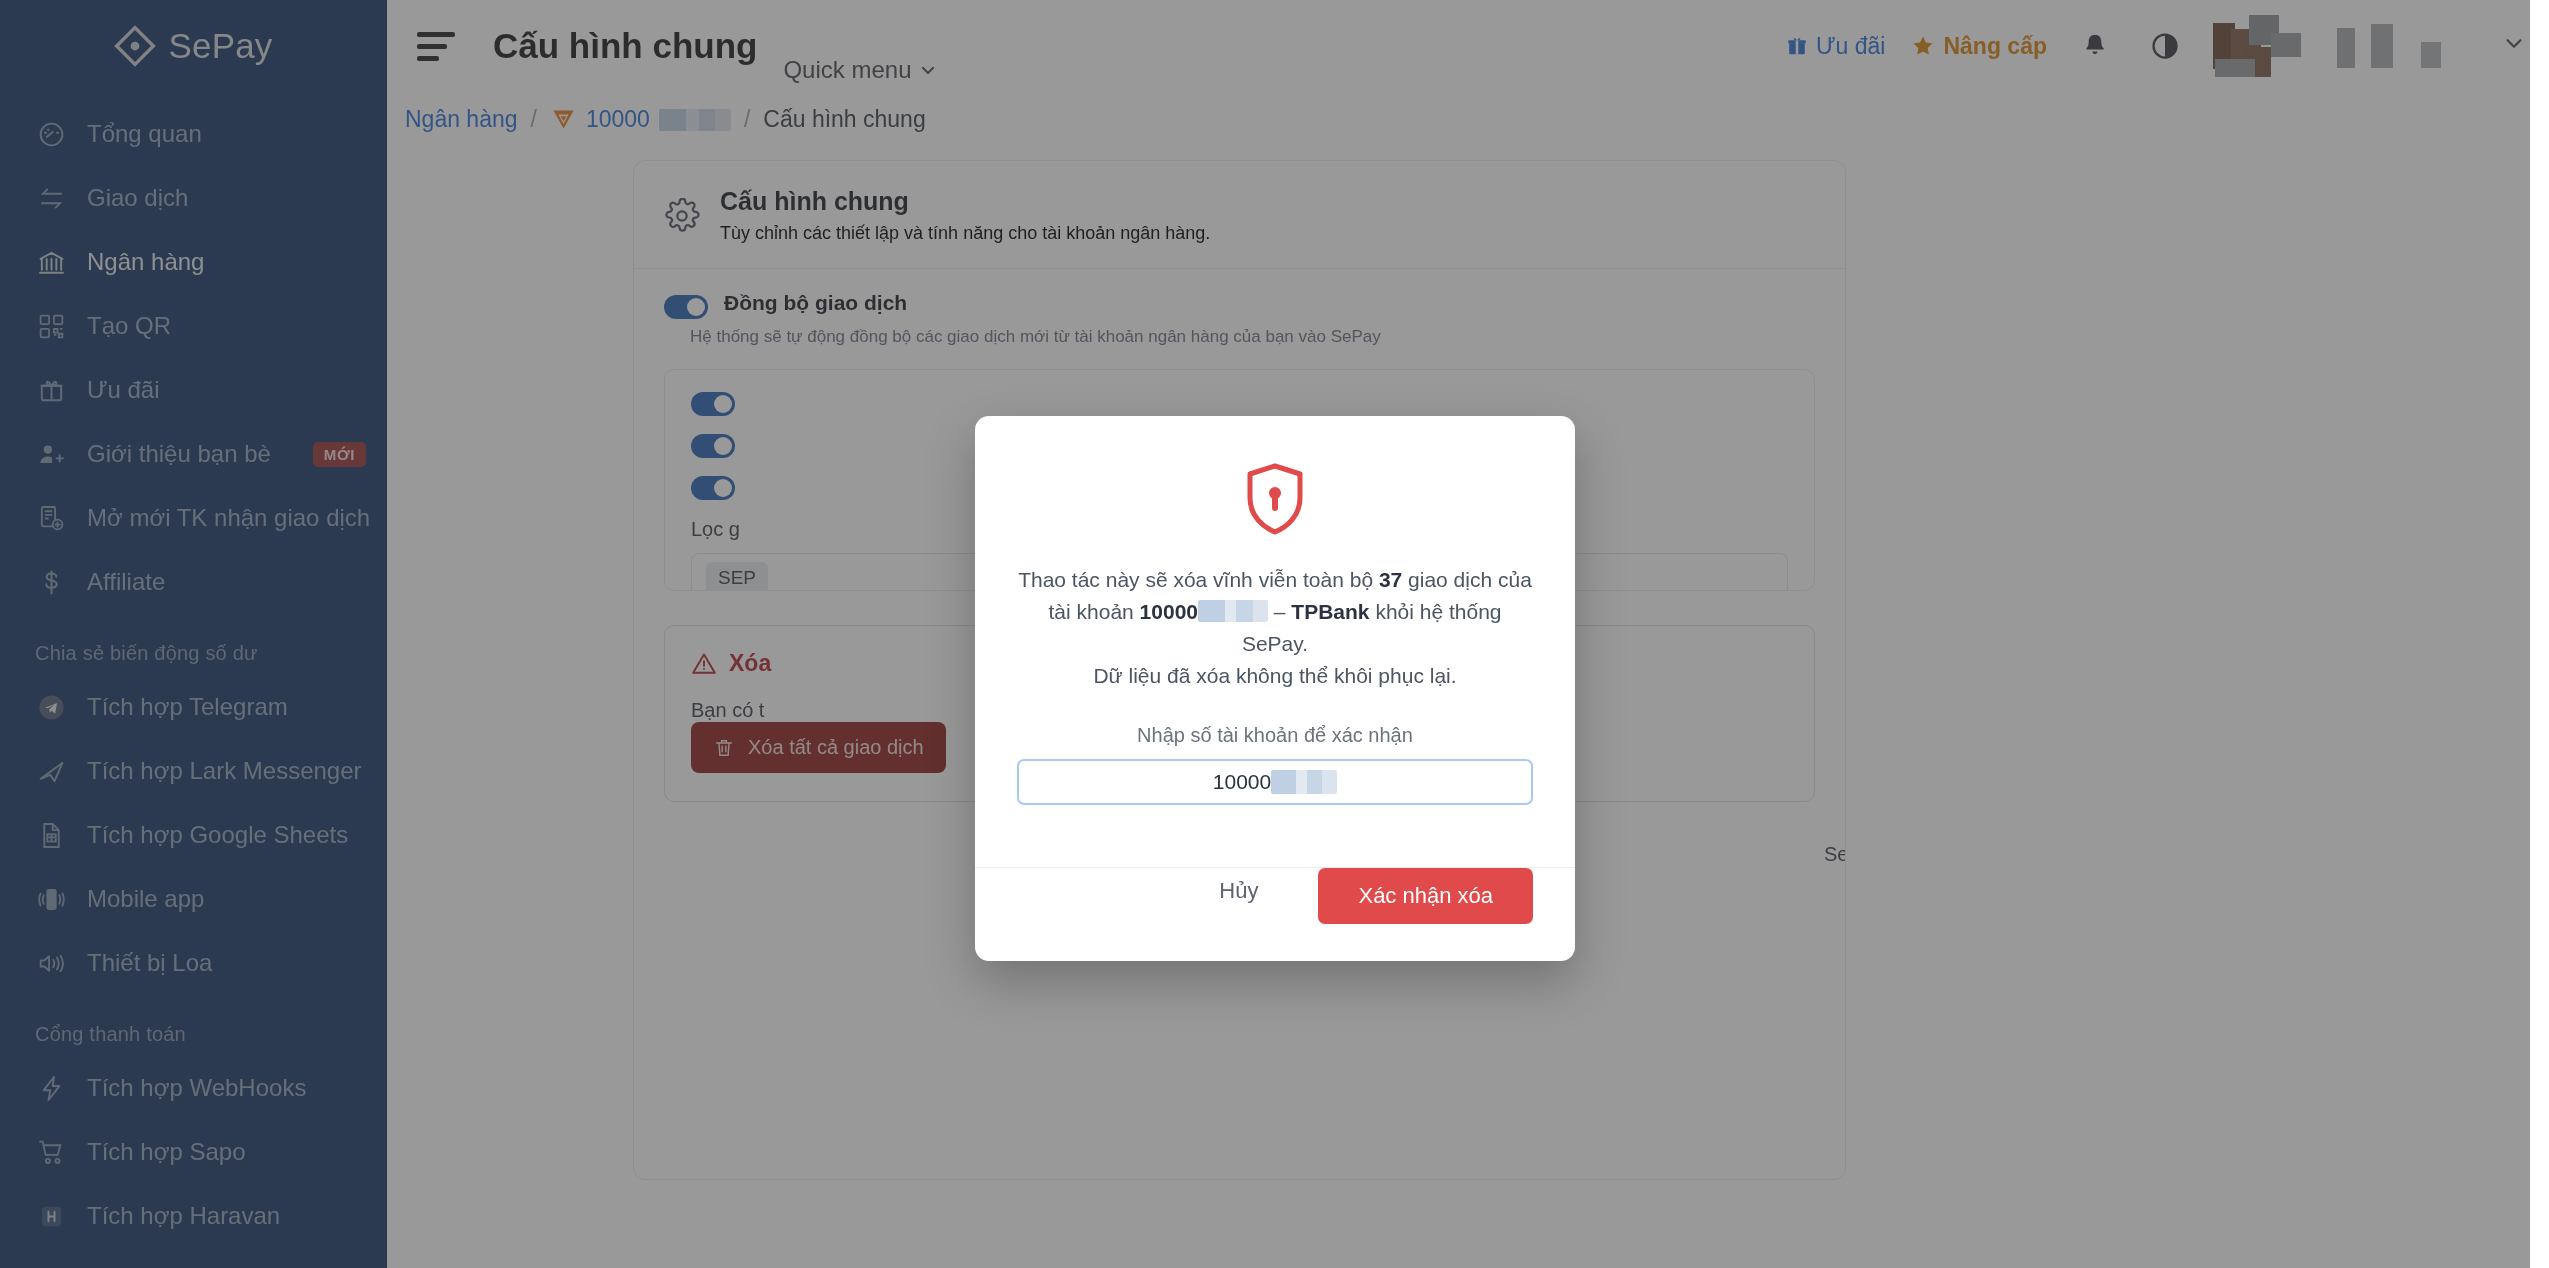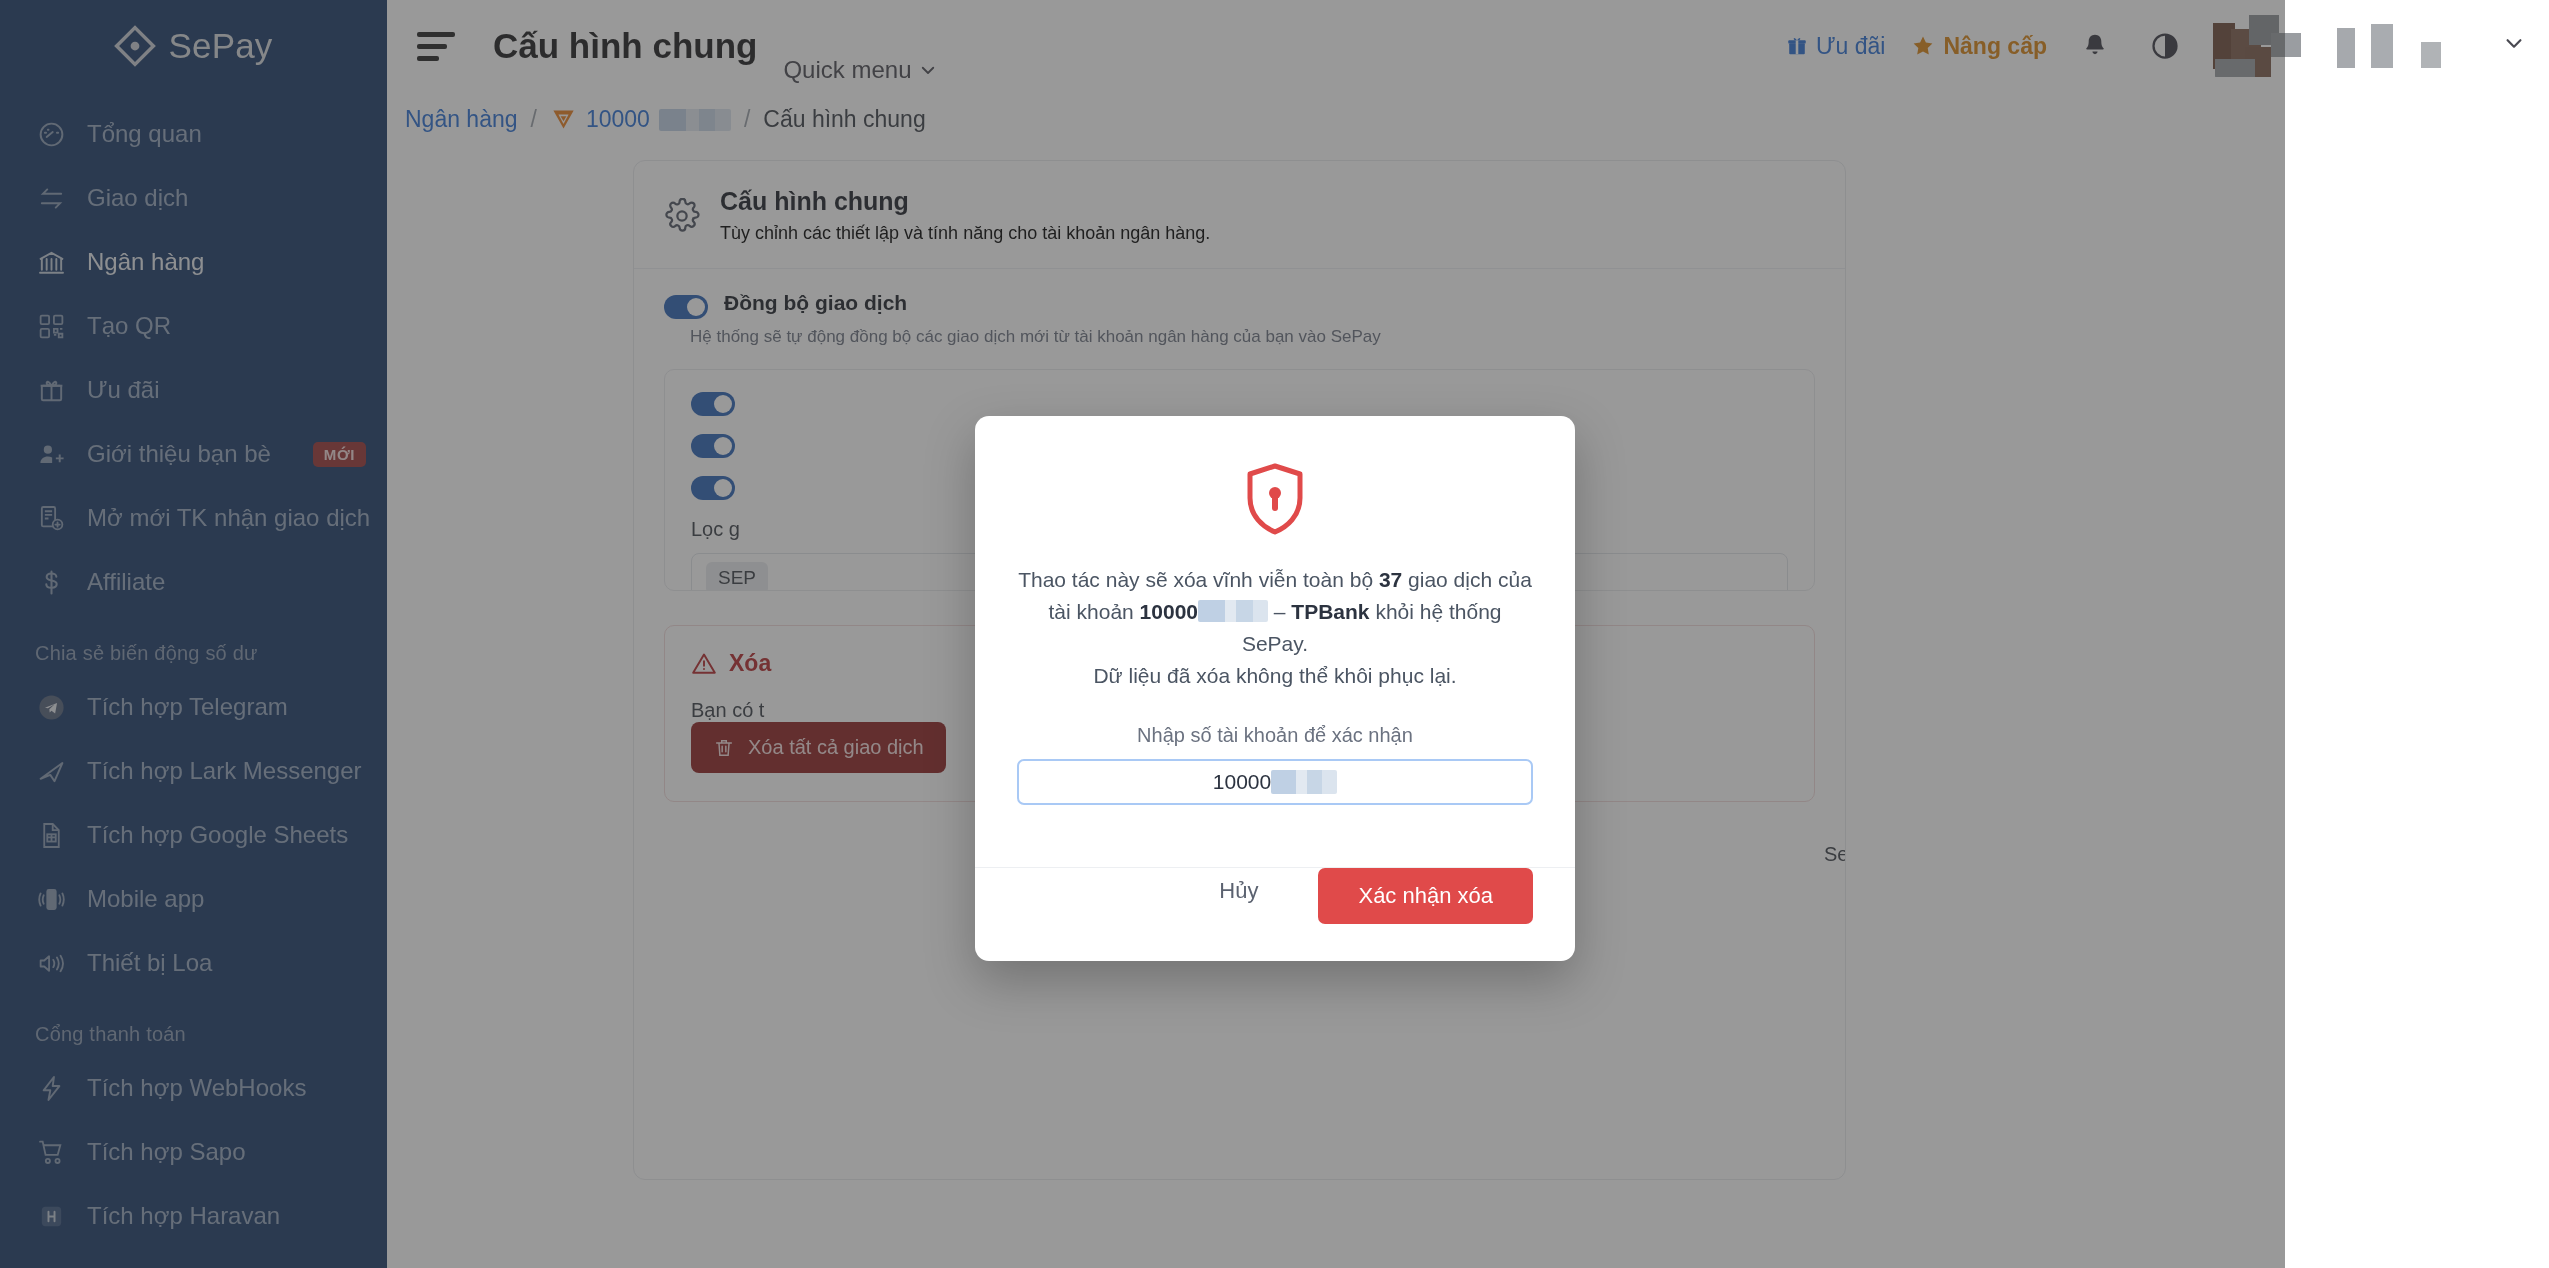--- a/index.html
+++ b/index.html
@@ -4,21 +4,21 @@
 <title>SePay — Cấu hình chung</title>
 <style>
   * { box-sizing: border-box; margin: 0; padding: 0; }
   html, body {
     width: 2549px; height: 1268px;
     overflow: hidden;
     font-family: "Liberation Sans", "DejaVu Sans", sans-serif;
     background: #ffffff;
   }
 
-  #app { position: relative; width: 2285px; height: 1268px; }
+  #app { position: relative; width: 2530px; height: 1268px; }
 
   
   .sidebar {
     position: absolute; left: 0; top: 0;
     width: 387px; height: 1268px;
     background: #1b3a68;
     overflow: hidden;
   }
   .brand {
     height: 92px; display: flex; align-items: center;

